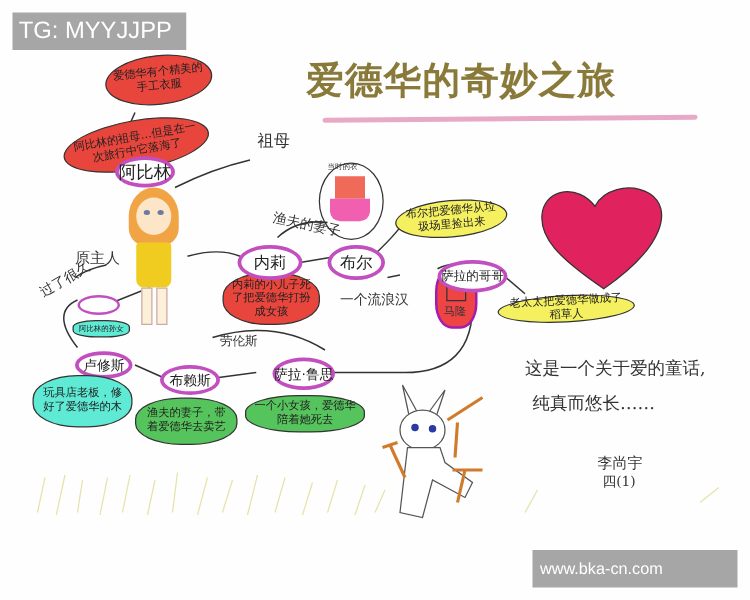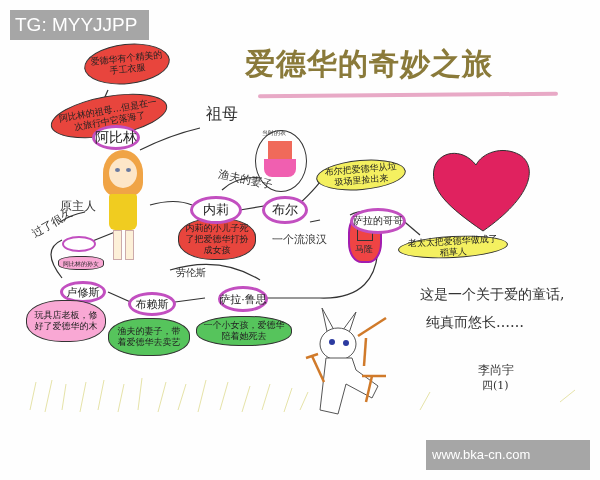--- a/index.html
+++ b/index.html
@@ -6,21 +6,21 @@
   body{width:600px;height:480px;background:#ffffff;position:relative;overflow:hidden;font-family:"DejaVu Sans",sans-serif;}
   .paper{position:absolute;left:0;top:0;width:600px;height:480px;background:#fefefe;}
   .wm{position:absolute;background:#a6a6a6;color:#ffffff;font-family:"Liberation Sans",sans-serif;}
   .wm-top{left:10px;top:10px;width:139px;height:30px;font-size:19px;line-height:30px;padding-left:5px;box-sizing:border-box;}
   .wm-bottom{left:426px;top:440px;width:164px;height:30px;font-size:13px;line-height:30px;padding-left:6px;box-sizing:border-box;}
   .title{position:absolute;left:245px;top:44px;font-size:30px;color:#8a7a3a;letter-spacing:1px;font-family:Liberation Serif, serif;font-weight:bold;white-space:nowrap;}
   .title-under{position:absolute;left:258px;top:93px;width:300px;height:4px;background:#e8a9c6;border-radius:2px;transform:rotate(-0.5deg);}
   .blob{position:absolute;border:1.5px solid #333;color:#222;font-size:9px;line-height:11px;text-align:center;display:flex;align-items:center;justify-content:center;box-sizing:border-box;padding:2px 6px;}
   .red{background:#e8453d;}
   .yellow{background:#f4f060;}
-  .pink{background:#f9a8d4;}
+  .pink{background:#5eead4;}
   .green{background:#56c45c;}
   .oval{position:absolute;border:3px solid #c24fc0;border-radius:50%;background:#fff;color:#222;font-size:12px;display:flex;align-items:center;justify-content:center;box-sizing:border-box;white-space:nowrap;}
   .label{position:absolute;color:#333;font-size:11px;white-space:nowrap;}
   .note{position:absolute;color:#333;font-size:14px;white-space:nowrap;font-family:"DejaVu Serif",serif;}
   svg.lines{position:absolute;left:0;top:0;}
 </style>
 </head>
 <body>
 
 <div class="paper">
@@ -67,21 +67,21 @@
     </g>
   </svg>
 
   <div class="title">爱德华的奇妙之旅</div>
   <div class="title-under"></div>
 
   <div class="blob red" style="left:84px;top:44px;width:86px;height:40px;border-radius:50%;transform:rotate(-6deg);">爱德华有个精美的手工衣服</div>
   <div class="blob red" style="left:50px;top:96px;width:118px;height:40px;border-radius:50%;transform:rotate(-10deg);">阿比林的祖母…但是在一次旅行中它落海了</div>
   <div class="blob red" style="left:178px;top:218px;width:78px;height:42px;border-radius:45%;">内莉的小儿子死了把爱德华打扮成女孩</div>
 
-  <div class="label" style="left:206px;top:104px;font-size:16px;">祖母</div>
+  <div class="label" style="left:206px;top:104px;font-size:13px;">祖母</div>
 
   <div class="oval" style="left:92px;top:125px;width:48px;height:25px;font-size:14px;">阿比林</div>
 
   <div style="position:absolute;left:95px;top:150px;width:56px;height:110px;">
     <div style="position:absolute;left:8px;top:0;width:40px;height:46px;background:#f0a446;border-radius:50% 50% 30% 30%;"></div>
     <div style="position:absolute;left:14px;top:8px;width:28px;height:30px;background:#fde6c8;border-radius:50%;"></div>
     <div style="position:absolute;left:20px;top:18px;width:5px;height:4px;background:#6a7aa0;border-radius:50%;"></div>
     <div style="position:absolute;left:31px;top:18px;width:5px;height:4px;background:#6a7aa0;border-radius:50%;"></div>
     <div style="position:absolute;left:14px;top:44px;width:28px;height:36px;background:#f0cc20;border-radius:3px 3px 6px 6px;"></div>
     <div style="position:absolute;left:18px;top:80px;width:7px;height:28px;background:#fdf0d8;border:1px solid #caa;"></div>

